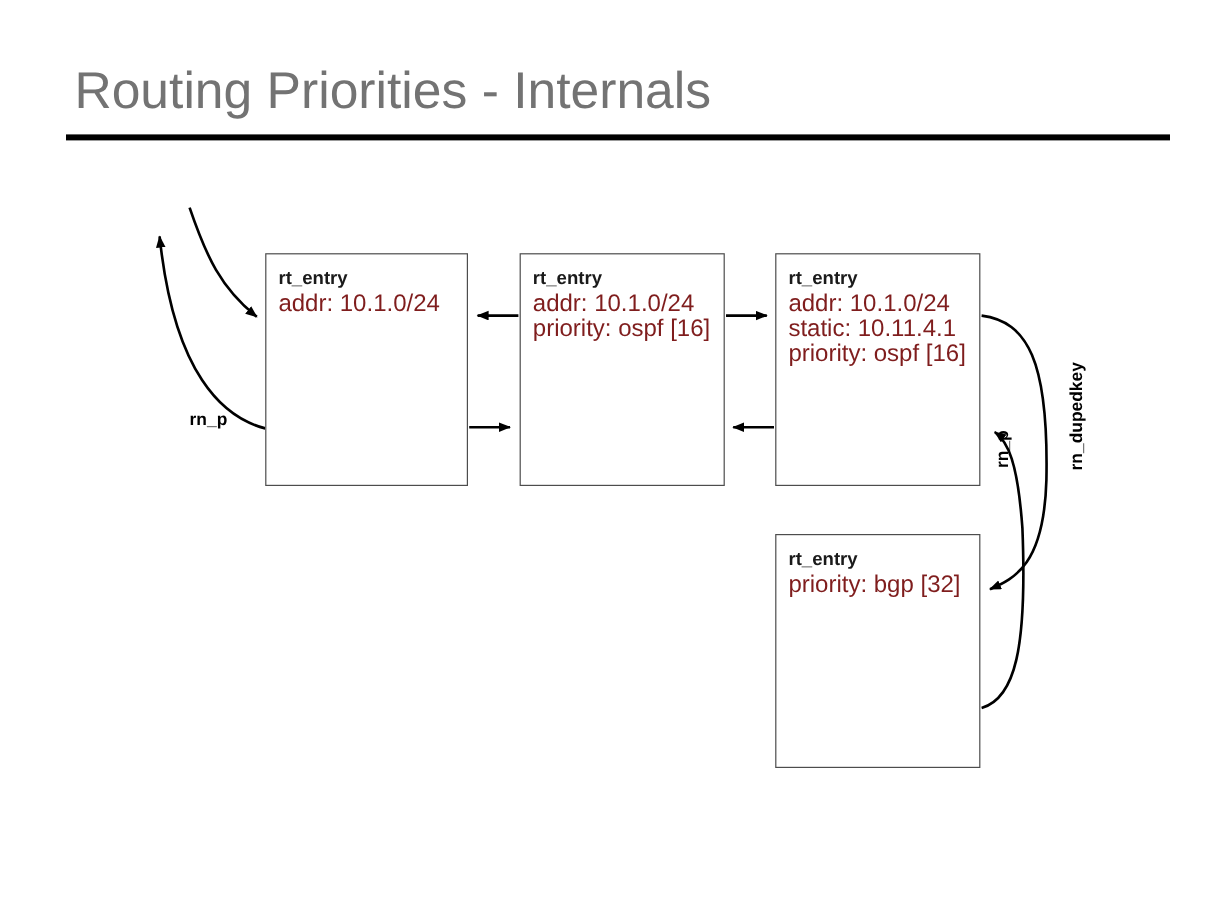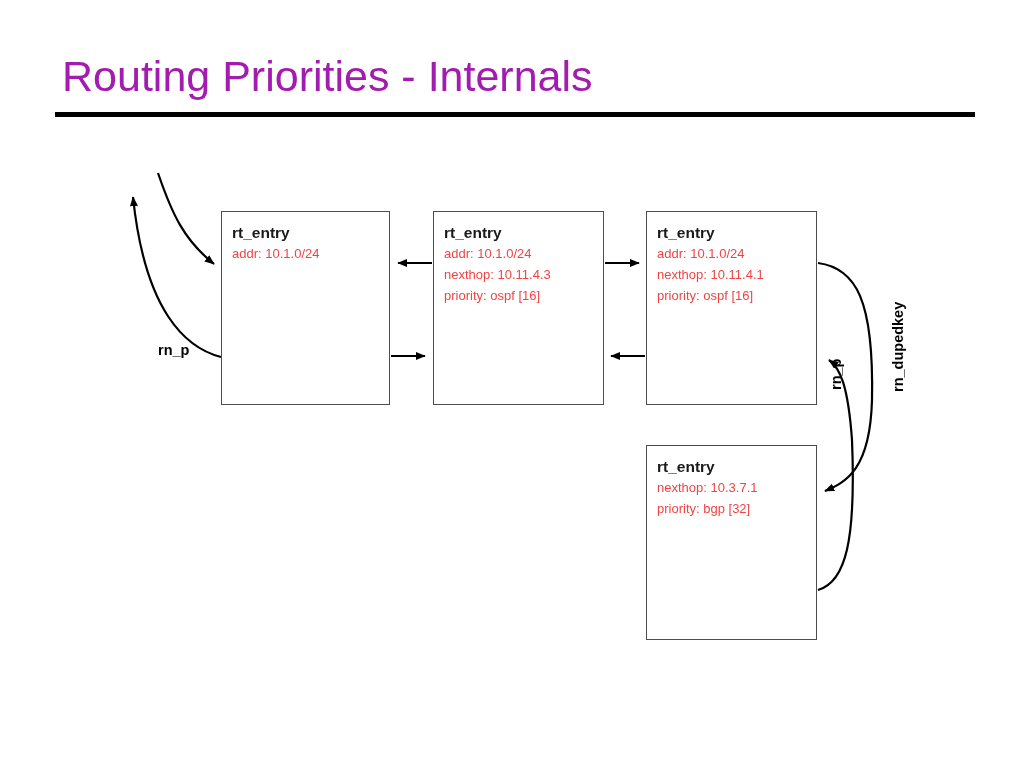--- a/index.html
+++ b/index.html
@@ -17,21 +17,21 @@
   }
 
   
   #slide-title {
     position: absolute;
     left: 62px;
     top: 52px;
     font-size: 43px;
     font-weight: 400;
     letter-spacing: 0px;
-    color: #a21caf;
+    color: #737373;
     white-space: nowrap;
     font-family: "Liberation Sans", sans-serif;
   }
   #title-rule {
     position: absolute;
     left: 55px;
     top: 112px;
     width: 920px;
     height: 5px;
     background: #000000;
@@ -62,24 +62,24 @@
     padding: 10px 0 0 10px;
   }
   .rt-title {
     font-size: 15.5px;
     font-weight: bold;
     line-height: 21px;
     color: #1a1a1a;
     white-space: nowrap;
   }
   .rt-field {
-    font-size: 13px;
+    font-size: 20px;
     font-weight: normal;
     line-height: 21px;
-    color: #ef4444;
+    color: #7f1d1d;
     white-space: nowrap;
   }
 
   
   #box-1 { left: 221px; top: 211px; width: 169px; height: 194px; }
   #box-2 { left: 433px; top: 211px; width: 171px; height: 194px; }
   #box-3 { left: 646px; top: 211px; width: 171px; height: 194px; }
   #box-4 { left: 646px; top: 445px; width: 171px; height: 195px; }
 
   
@@ -135,34 +135,32 @@
   </svg>
 
   <div class="rt-box" id="box-1">
     <div class="rt-title">rt_entry</div>
     <div class="rt-field">addr: 10.1.0/24</div>
   </div>
 
   <div class="rt-box" id="box-2">
     <div class="rt-title">rt_entry</div>
     <div class="rt-field">addr: 10.1.0/24</div>
-    <div class="rt-field">nexthop: 10.11.4.3</div>
     <div class="rt-field">priority: ospf [16]</div>
   </div>
 
   <div class="rt-box" id="box-3">
     <div class="rt-title">rt_entry</div>
     <div class="rt-field">addr: 10.1.0/24</div>
-    <div class="rt-field">nexthop: 10.11.4.1</div>
+    <div class="rt-field">static: 10.11.4.1</div>
     <div class="rt-field">priority: ospf [16]</div>
   </div>
 
   <div class="rt-box" id="box-4">
     <div class="rt-title">rt_entry</div>
-    <div class="rt-field">nexthop: 10.3.7.1</div>
     <div class="rt-field">priority: bgp [32]</div>
   </div>
 
   <div class="edge-label" id="label-rn-p-left">rn_p</div>
 
   <div class="edge-label" id="label-rn-p-right">rn_p</div>
 
   <div class="edge-label" id="label-rn-dupedkey">rn_dupedkey</div>
 
 </div>

